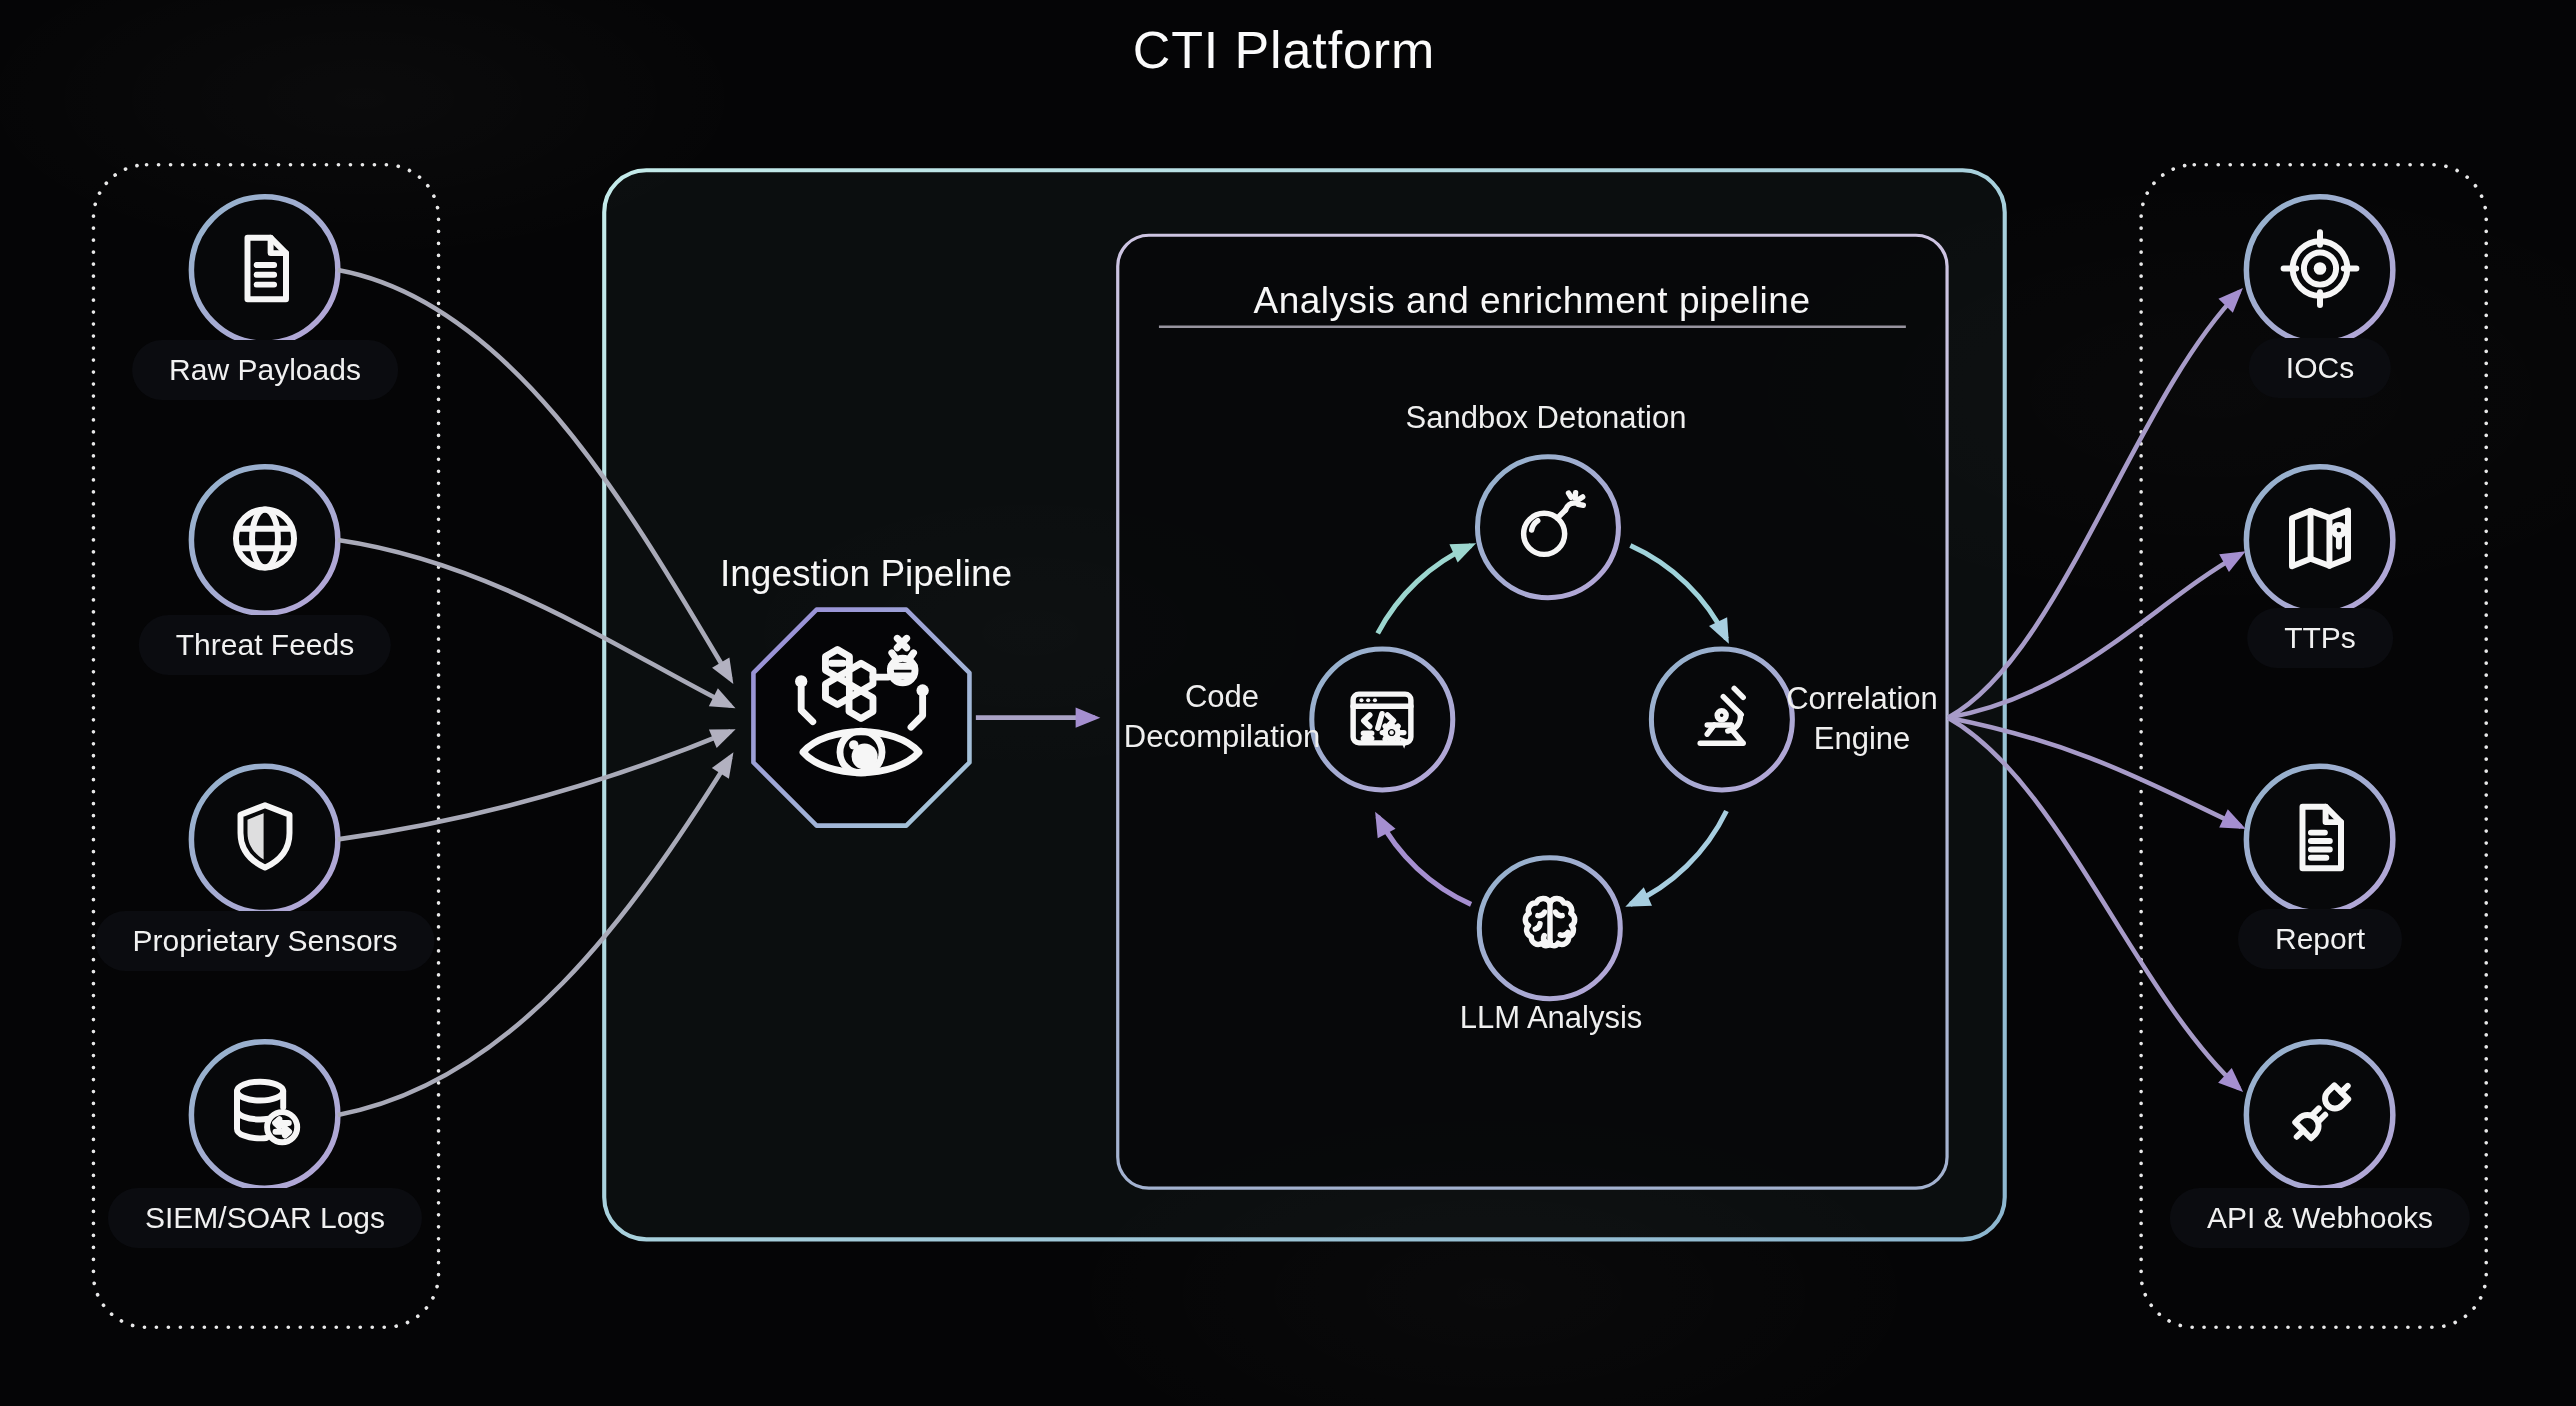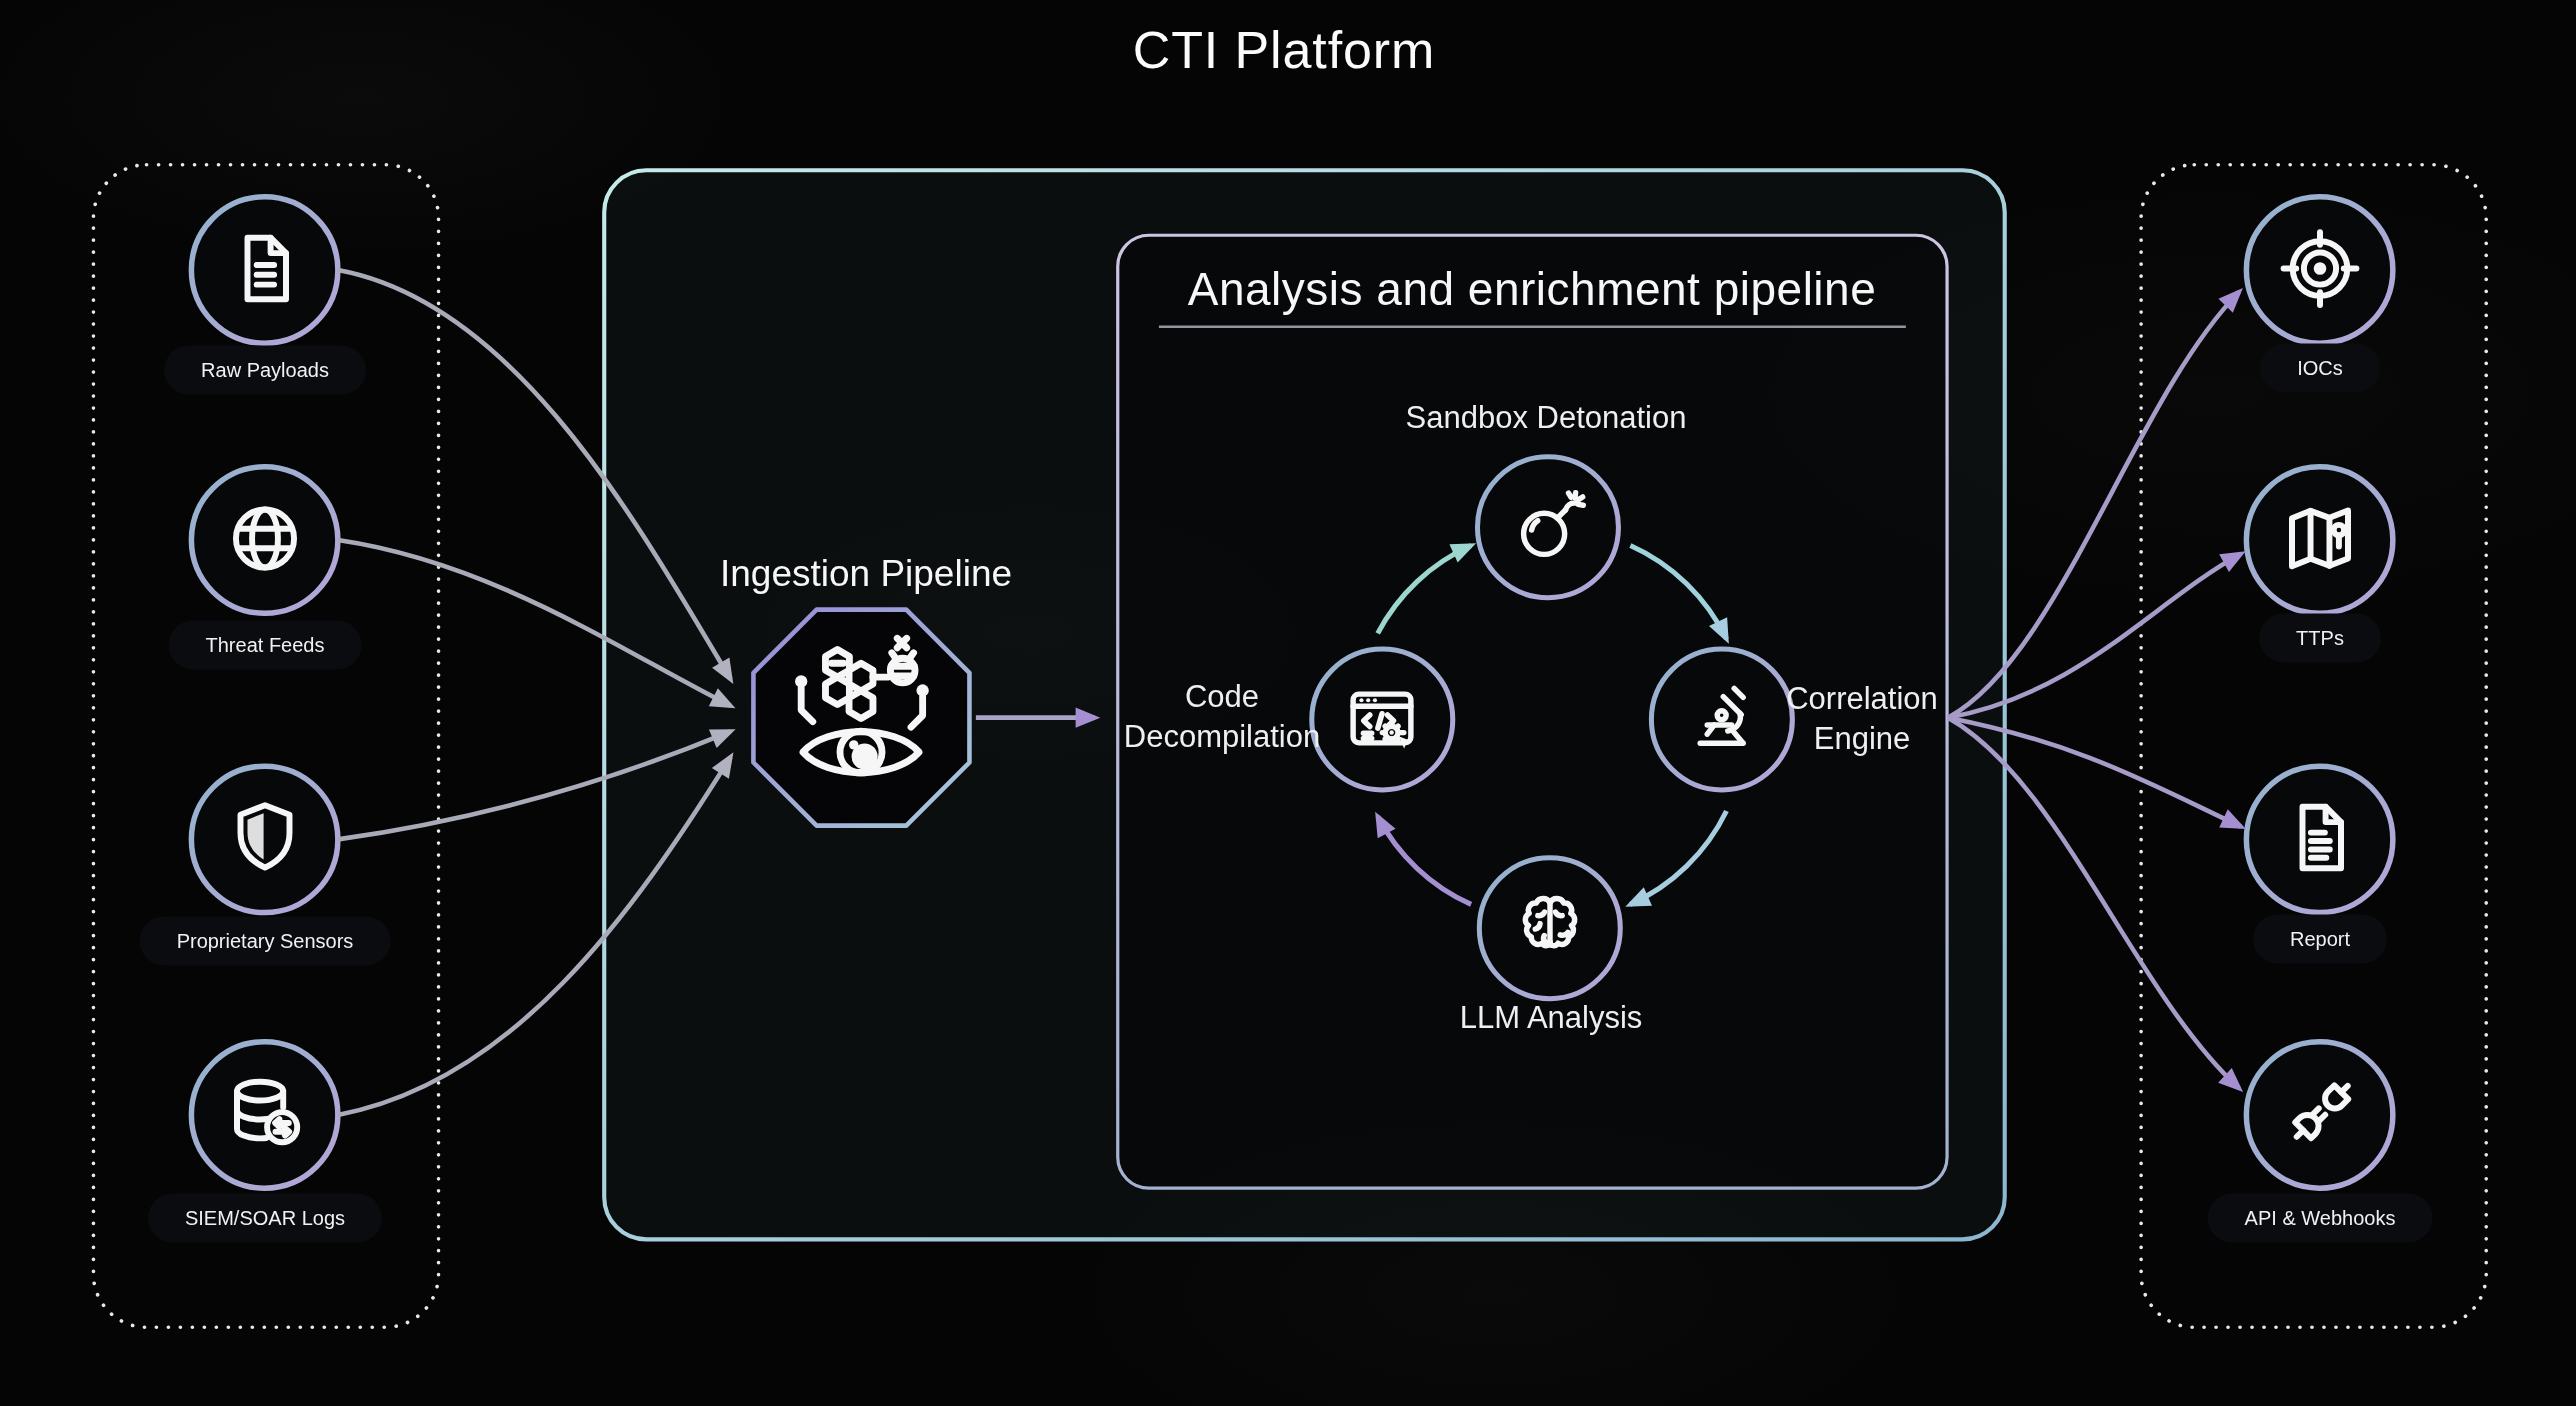--- a/index.html
+++ b/index.html
@@ -14,33 +14,33 @@
       #050506;
   }
   #bg{position:absolute;left:0;top:0;}
   .title{
     position:absolute;left:1284px;top:20px;transform:translateX(-50%);
     font-size:52px;font-weight:400;color:#fbfbfb;letter-spacing:0.9px;white-space:nowrap;
   }
   .pill{
     position:absolute;transform:translate(-50%,-50%);
     background:#0b0c10;border-radius:38px;padding:13px 37px;
-    font-size:20px;color:#f1f1f1;white-space:nowrap;text-align:center;
+    font-size:30px;color:#f1f1f1;white-space:nowrap;text-align:center;
   }
   .nlabel{
     position:absolute;transform:translate(-50%,-50%);
     font-size:31px;color:#efefef;text-align:center;line-height:1.3;
   }
   .slabel{
     position:absolute;transform:translate(-50%,-50%);
     font-size:37px;color:#f7f7f7;white-space:nowrap;
   }
   .inner-title{
     position:absolute;transform:translate(-50%,-50%);
-    font-size:46px;color:#f7f7f7;white-space:nowrap;letter-spacing:0.5px;
+    font-size:37px;color:#f7f7f7;white-space:nowrap;letter-spacing:0.5px;margin-top:12px;
   }
   .icon{position:absolute;transform:translate(-50%,-50%);}
   .lic path,.lic circle,.lic rect,.lic ellipse,.lic polyline{
     fill:none;stroke:#f6f6f6;stroke-width:1.7;stroke-linecap:round;stroke-linejoin:round;
   }
   .lic .fill{fill:#f6f6f6;stroke:none;}
   .lic48 path,.lic48 circle,.lic48 rect,.lic48 ellipse{
     fill:none;stroke:#f6f6f6;stroke-width:1.9;stroke-linecap:round;stroke-linejoin:round;
   }
   .lic48 .fill{fill:#f6f6f6;stroke:none;}

